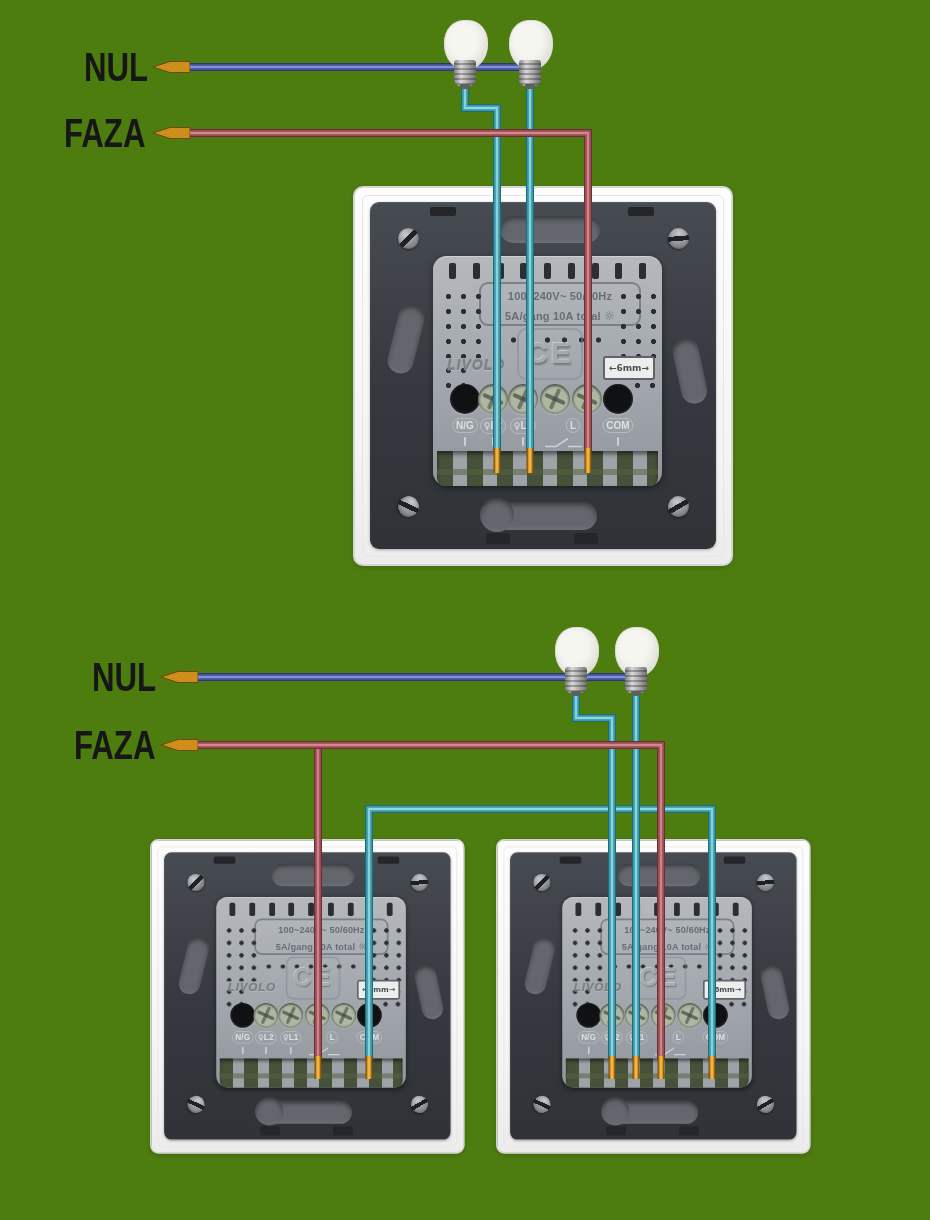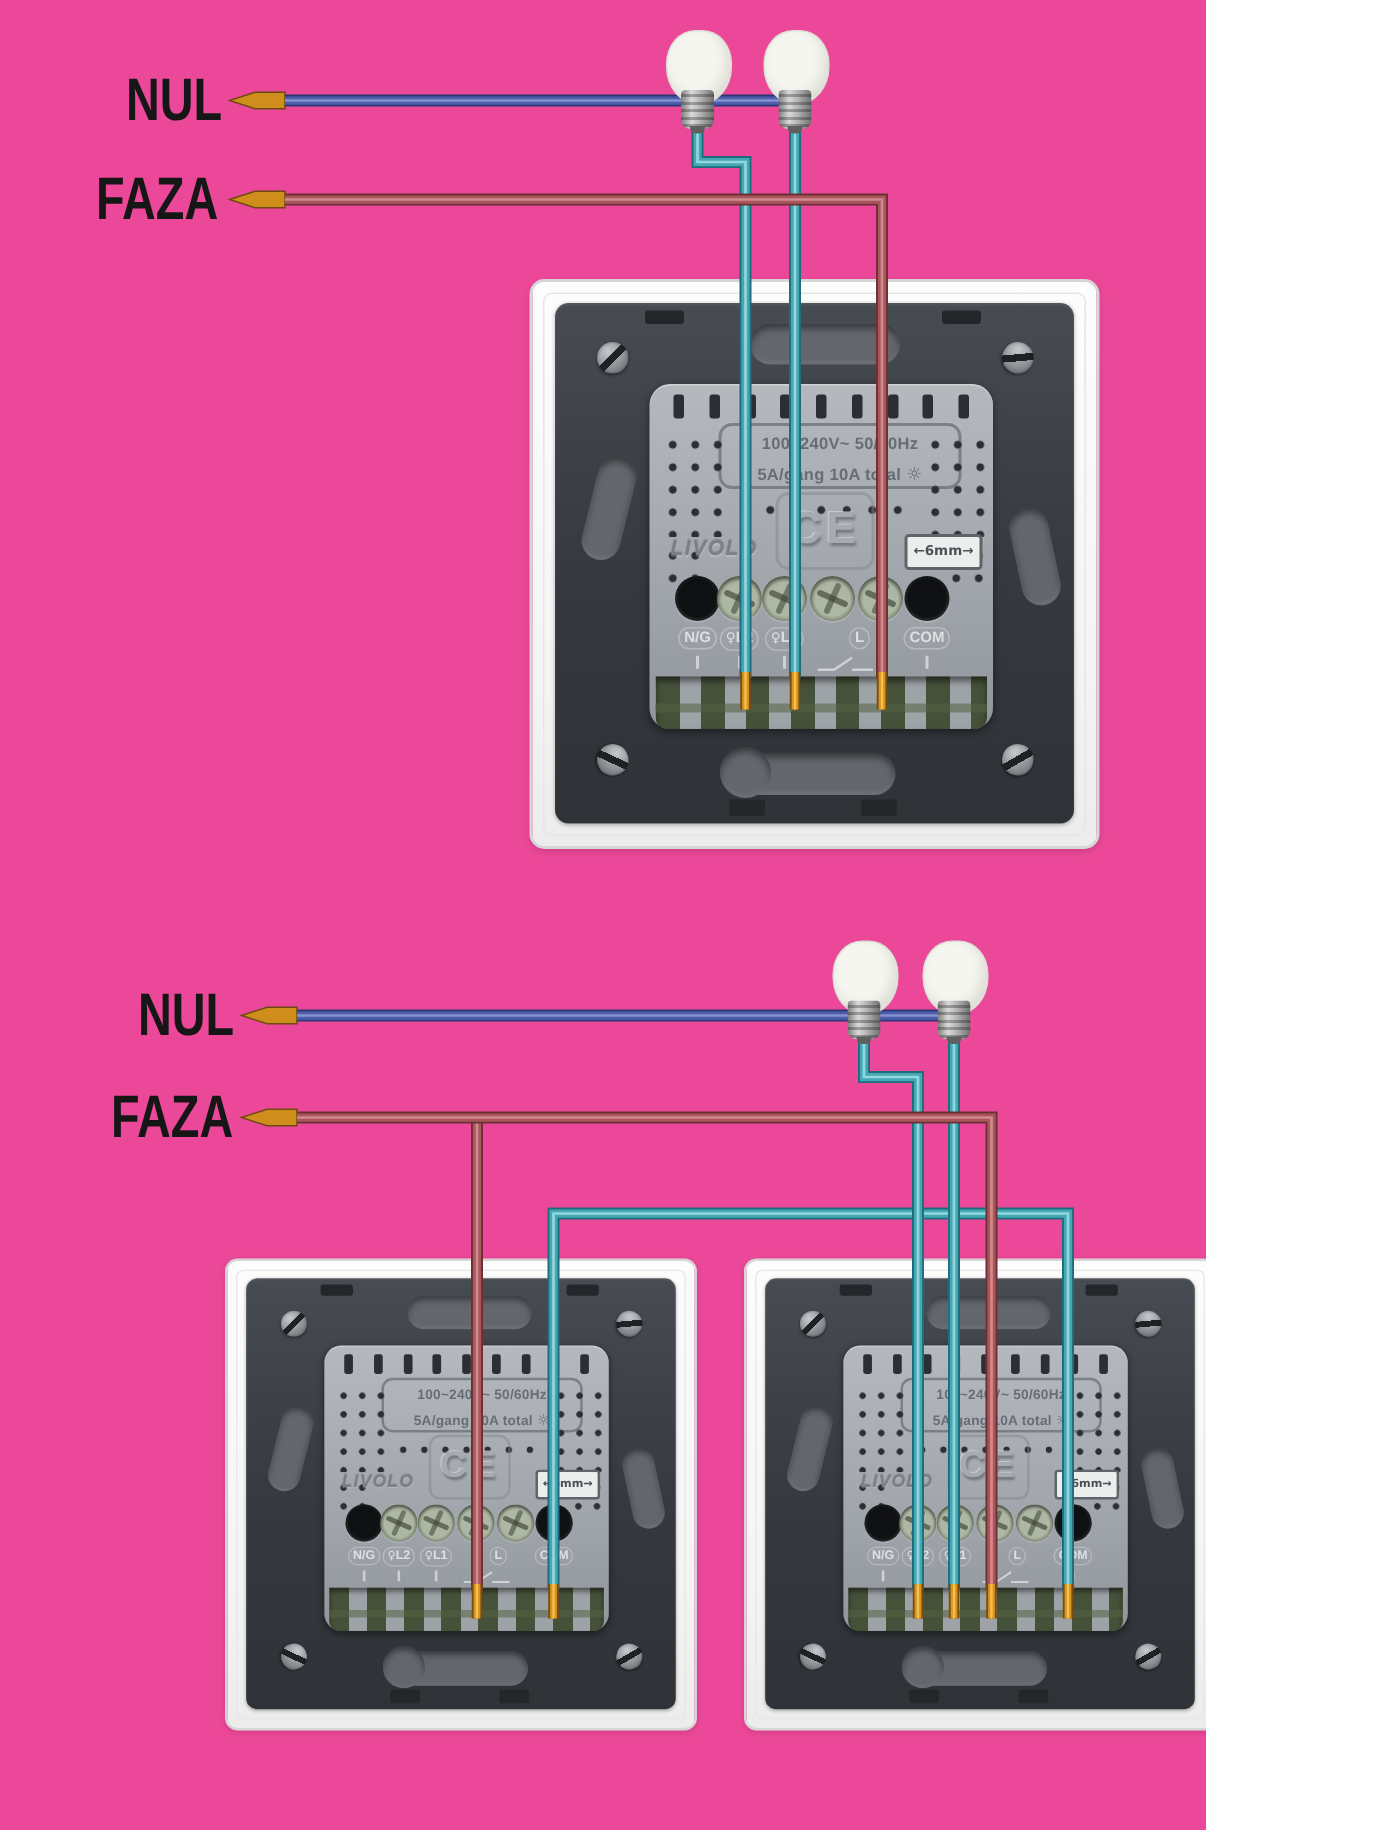--- a/index.html
+++ b/index.html
@@ -1,16 +1,16 @@
 <!DOCTYPE html>
 <html><head>
 <meta charset="utf-8">
 <style>
   html,body{margin:0;padding:0;background:#ffffff;}
-  #page{position:relative;width:804px;height:1220px;background:#ec4899;overflow:hidden;
+  #page{position:relative;width:930px;height:1220px;background:#4d7c0f;overflow:hidden;
         font-family:"Liberation Sans",sans-serif;text-decoration:underline;}
 
   
   .feed-label{position:absolute;font-weight:700;font-size:40px;line-height:40px;color:#161616;
               transform:scaleX(.78);transform-origin:0 50%;letter-spacing:0;}
   #nul-top{left:84px;top:47px;}
   #faza-top{left:64px;top:113px;}
   #nul-bottom{left:92px;top:657px;}
   #faza-bottom{left:74px;top:725px;}
 

